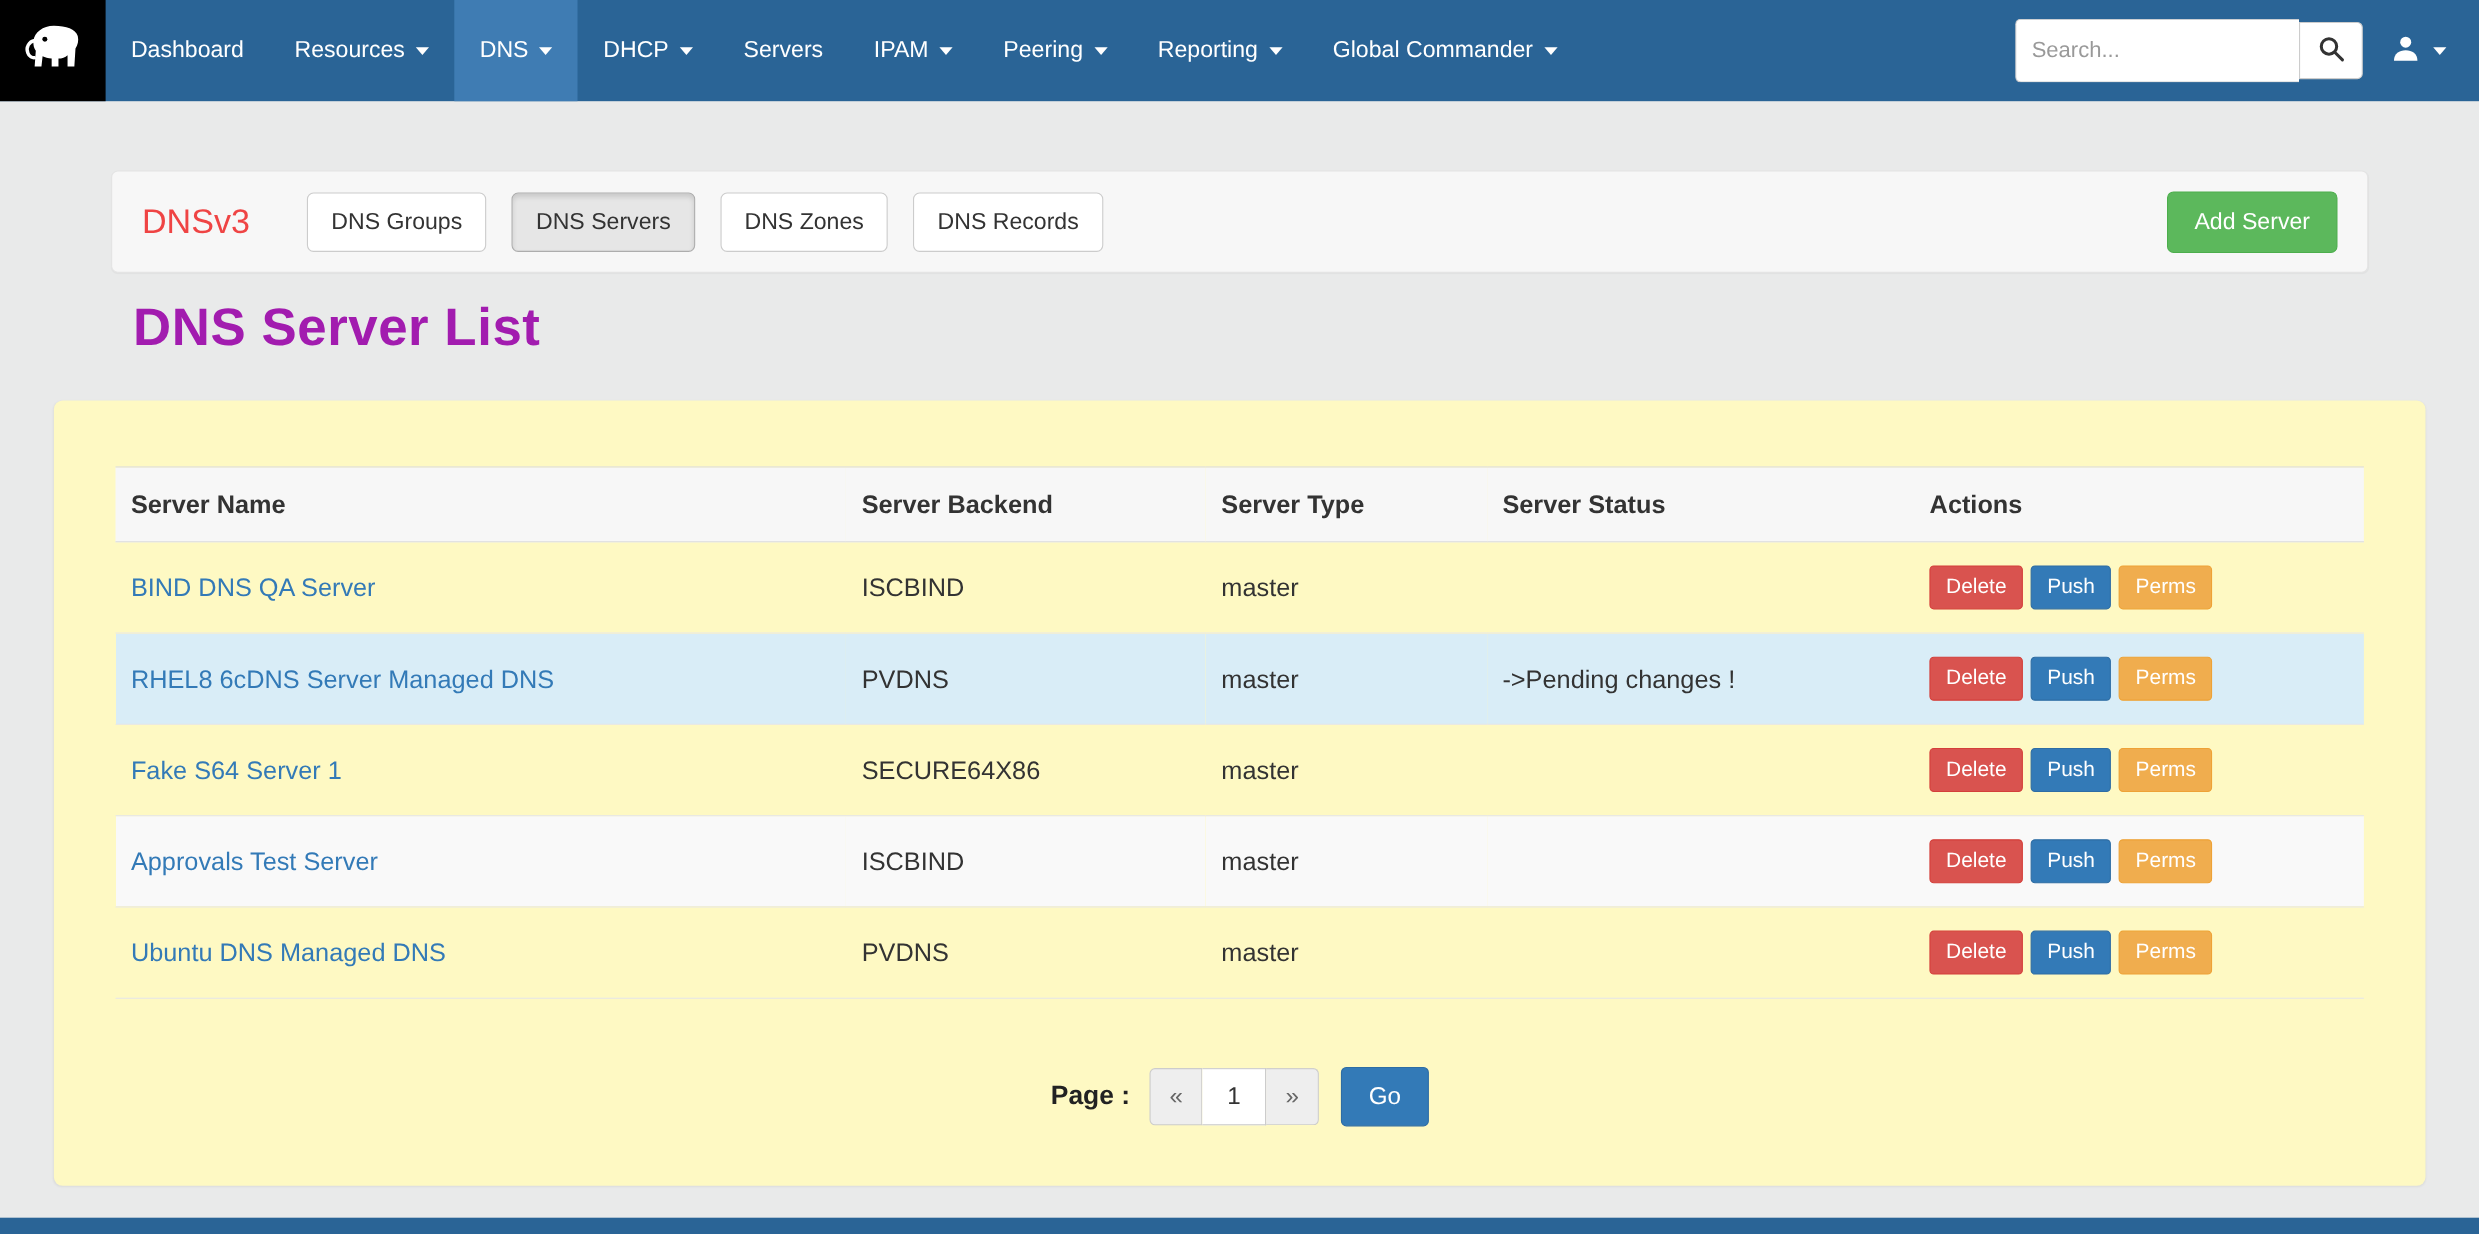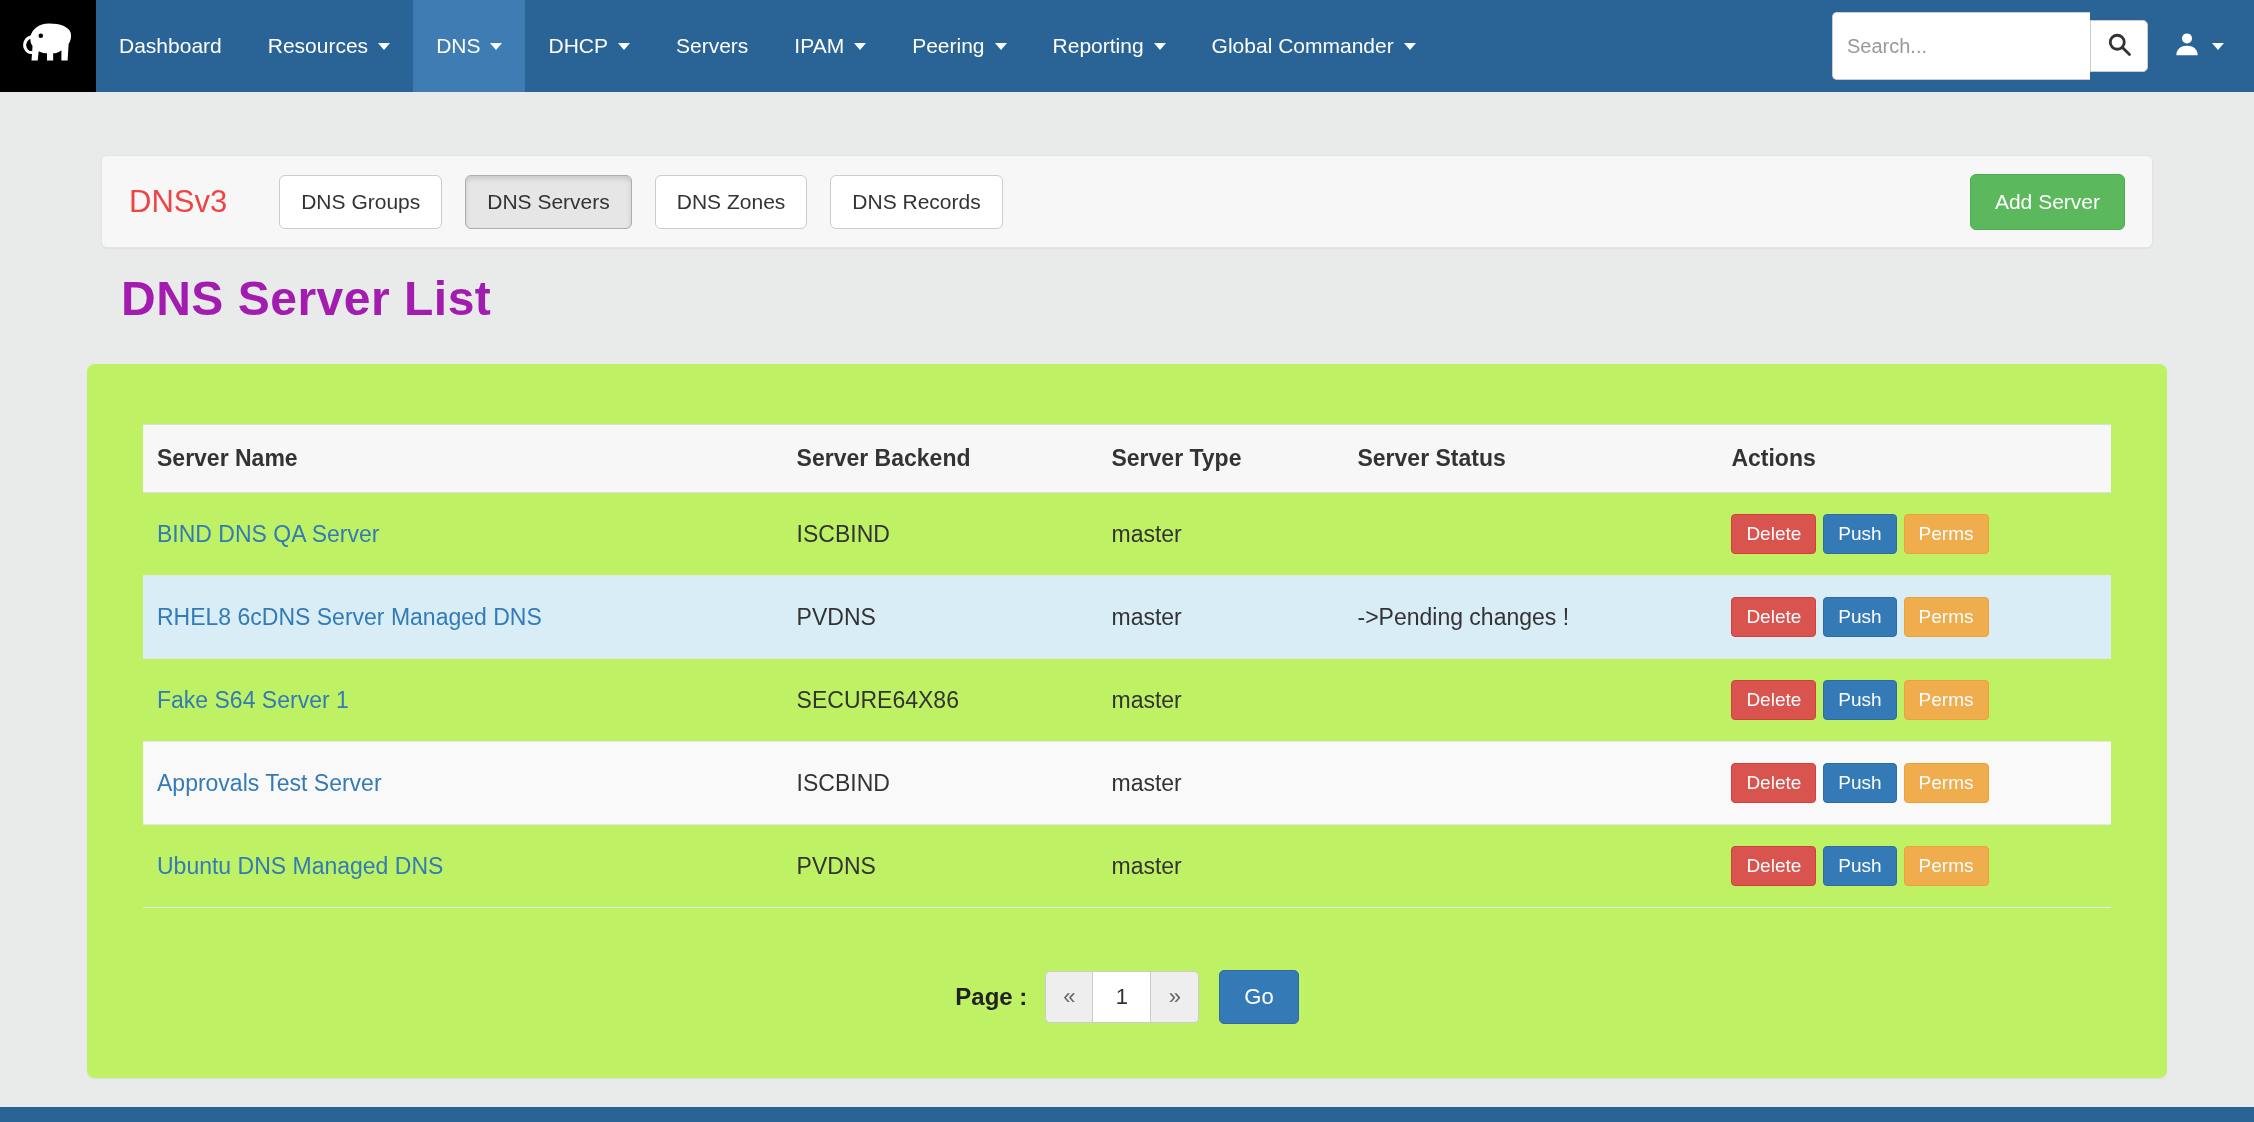--- a/index.html
+++ b/index.html
@@ -8,35 +8,35 @@
     background:#e9eaea;font-family:"Liberation Sans",sans-serif;color:#333;
   }
   
   .navbar{height:92px;background:#2a6496;display:flex;align-items:stretch;}
   .logo{width:96px;background:#000;display:flex;align-items:center;justify-content:center;cursor:pointer;}
   .nav-items{display:flex;align-items:stretch;}
   .nav-item{display:flex;align-items:center;padding:0 23px;color:#fff;font-size:21px;cursor:pointer;white-space:nowrap;text-align:right;}
   .nav-item.active{background:#3f7cb3;}
   .caret{display:inline-block;width:0;height:0;border-left:6px solid transparent;border-right:6px solid transparent;border-top:7px solid currentColor;margin-left:10px;}
   .nav-right{margin-left:auto;display:flex;align-items:center;padding-right:14px;}
-  .search-input{width:258px;height:68px;box-sizing:border-box;border:1px solid #ccc;border-right:none;border-radius:5px 0 0 5px;font-size:20px;padding:0 14px;color:#555;outline:none;font-family:inherit;}
+  .search-input{width:258px;height:58px;box-sizing:border-box;border:1px solid #ccc;border-right:none;border-radius:5px 0 0 5px;font-size:20px;padding:0 14px;color:#555;outline:none;font-family:inherit;}
   .search-input::placeholder{color:#999;}
   .search-btn{height:50px;width:56px;background:#fff;border:1px solid #ccc;border-radius:0 5px 5px 0;display:flex;align-items:center;justify-content:center;cursor:pointer;}
   .user-menu{display:flex;align-items:center;color:#fff;padding:0 16px 0 24px;cursor:pointer;}
   
   .toolbar{margin:63px 101px 0;height:93px;background:#f7f7f7;border:1px solid #e4e4e4;border-radius:6px;display:flex;align-items:center;padding:0 27px;box-sizing:border-box;box-shadow:0 1px 1px rgba(0,0,0,.04);}
   .toolbar-title{color:#ef4444;font-size:31px;margin-right:52px;}
   .toolbar-tabs{display:flex;align-items:center;}
   .tab-btn{font-family:inherit;font-size:21px;color:#333;background:#fff;border:1px solid #ccc;border-radius:6px;padding:14px 21px;margin-right:23px;cursor:pointer;}
   .tab-btn.active{background:#e6e6e6;border-color:#adadad;box-shadow:inset 0 3px 5px rgba(0,0,0,.125);}
   .add-btn{margin-left:auto;font-family:inherit;font-size:21px;color:#fff;background:#5cb85c;border:1px solid #4cae4c;border-radius:6px;padding:15px 24px;cursor:pointer;}
   
   .page-heading{margin:23px 0 0 121px;font-size:48px;font-weight:bold;color:#a21caf;letter-spacing:.5px;}
   
-  .card{margin:38px 87px 0;height:714px;background:#bef264;border-radius:8px;box-sizing:border-box;padding:60px 56px 0;box-shadow:0 1px 2px rgba(0,0,0,.06);}
+  .card{margin:38px 49px 0;height:714px;background:#fef9c3;border-radius:8px;box-sizing:border-box;padding:60px 56px 0;box-shadow:0 1px 2px rgba(0,0,0,.06);}
   table.server-table{width:100%;border-collapse:collapse;table-layout:fixed;font-size:23px;}
   .server-table th{text-align:left;font-weight:bold;color:#333;padding:20px 14px;background:#f7f7f7;border-top:1px solid #ddd;border-bottom:1px solid #ddd;}
   .server-table td{padding:21px 14px;border-bottom:1px solid #e7e7e7;color:#333;overflow:hidden;white-space:nowrap;}
   .server-table tbody tr:nth-child(even){background:#f9f9f9;}
   .server-table tbody tr.highlight{background:#d9edf7;}
   .col-name{width:32.5%}.col-backend{width:16%}.col-type{width:12.5%}.col-status{width:19%}.col-actions{width:20%}
   .row-link{color:#337ab7;text-decoration:none;cursor:pointer;}
   .btn-action{font-family:inherit;font-size:19px;color:#fff;border-radius:4px;padding:8px 14px;margin-right:7px;cursor:pointer;border:1px solid transparent;}
   .btn-delete{background:#d9534f;border-color:#d43f3a;}
   .btn-push{background:#337ab7;border-color:#2e6da4;}

